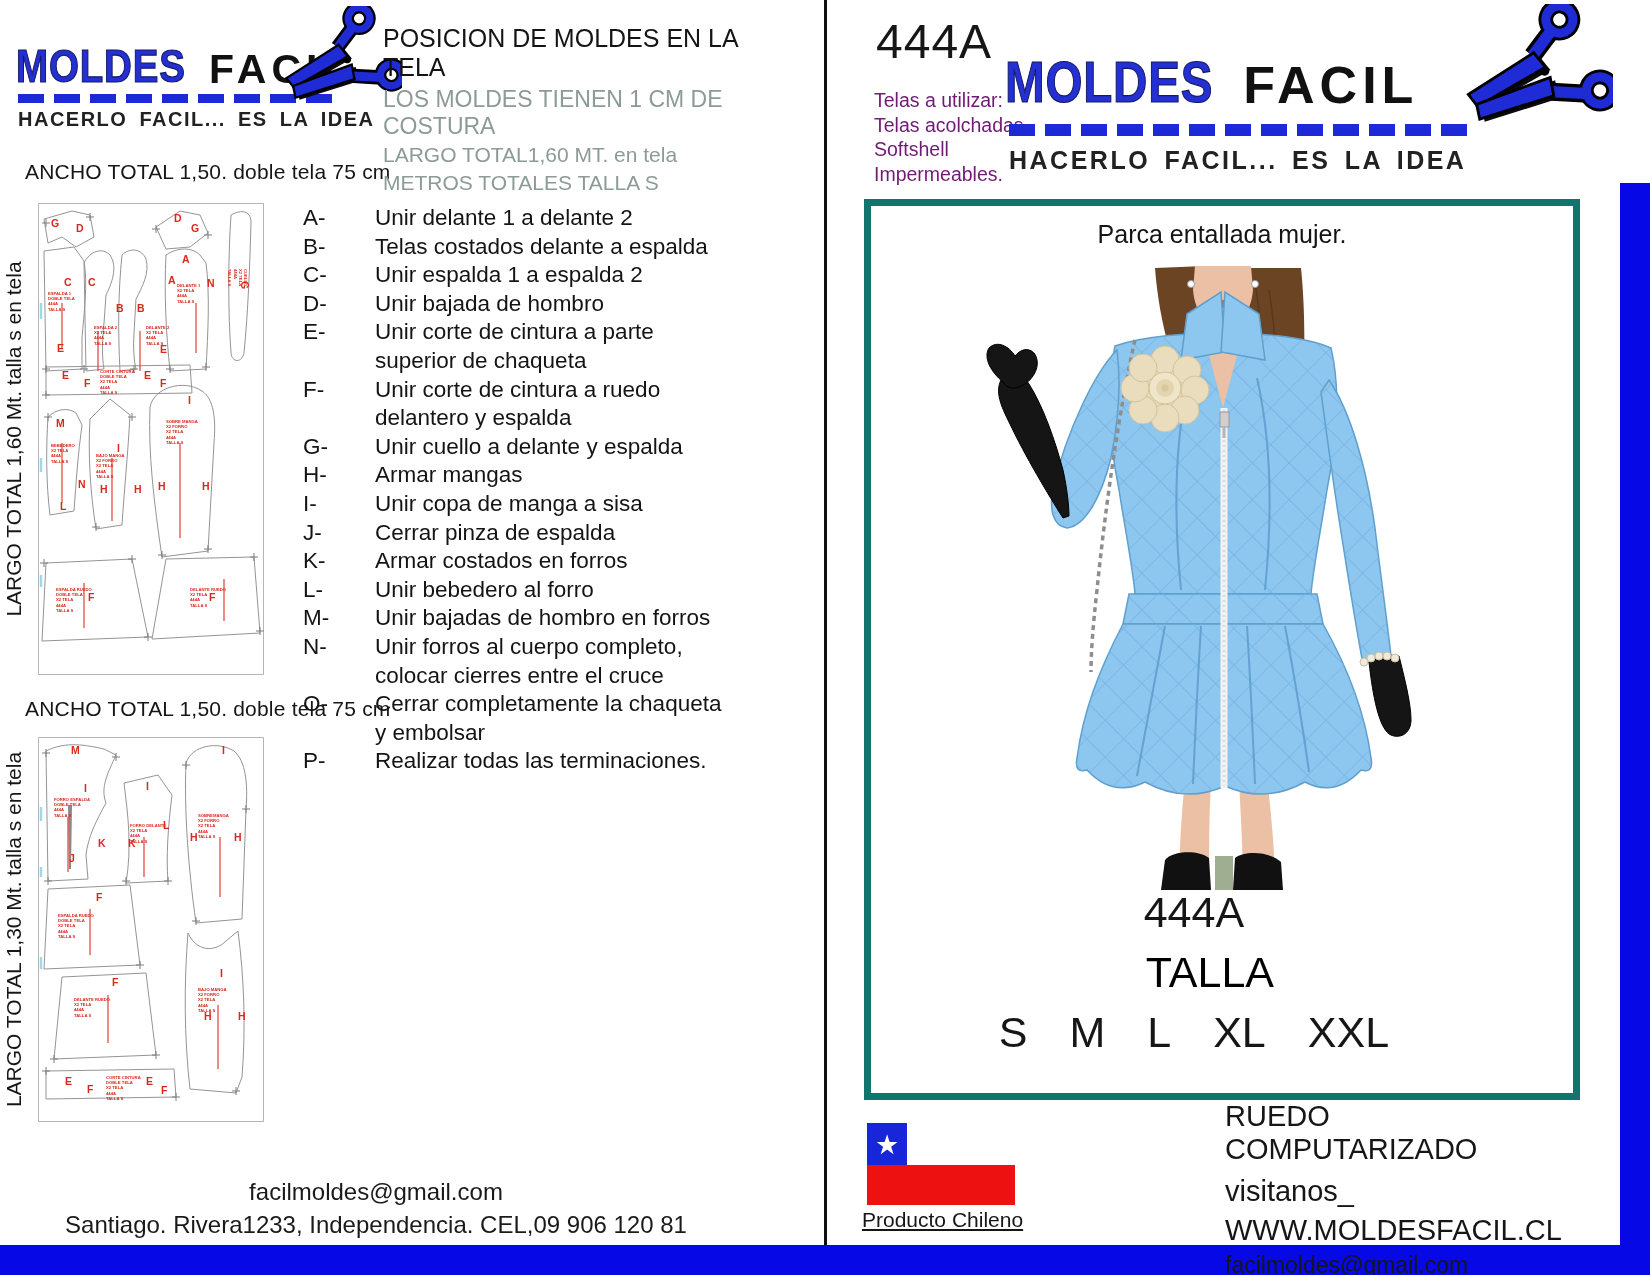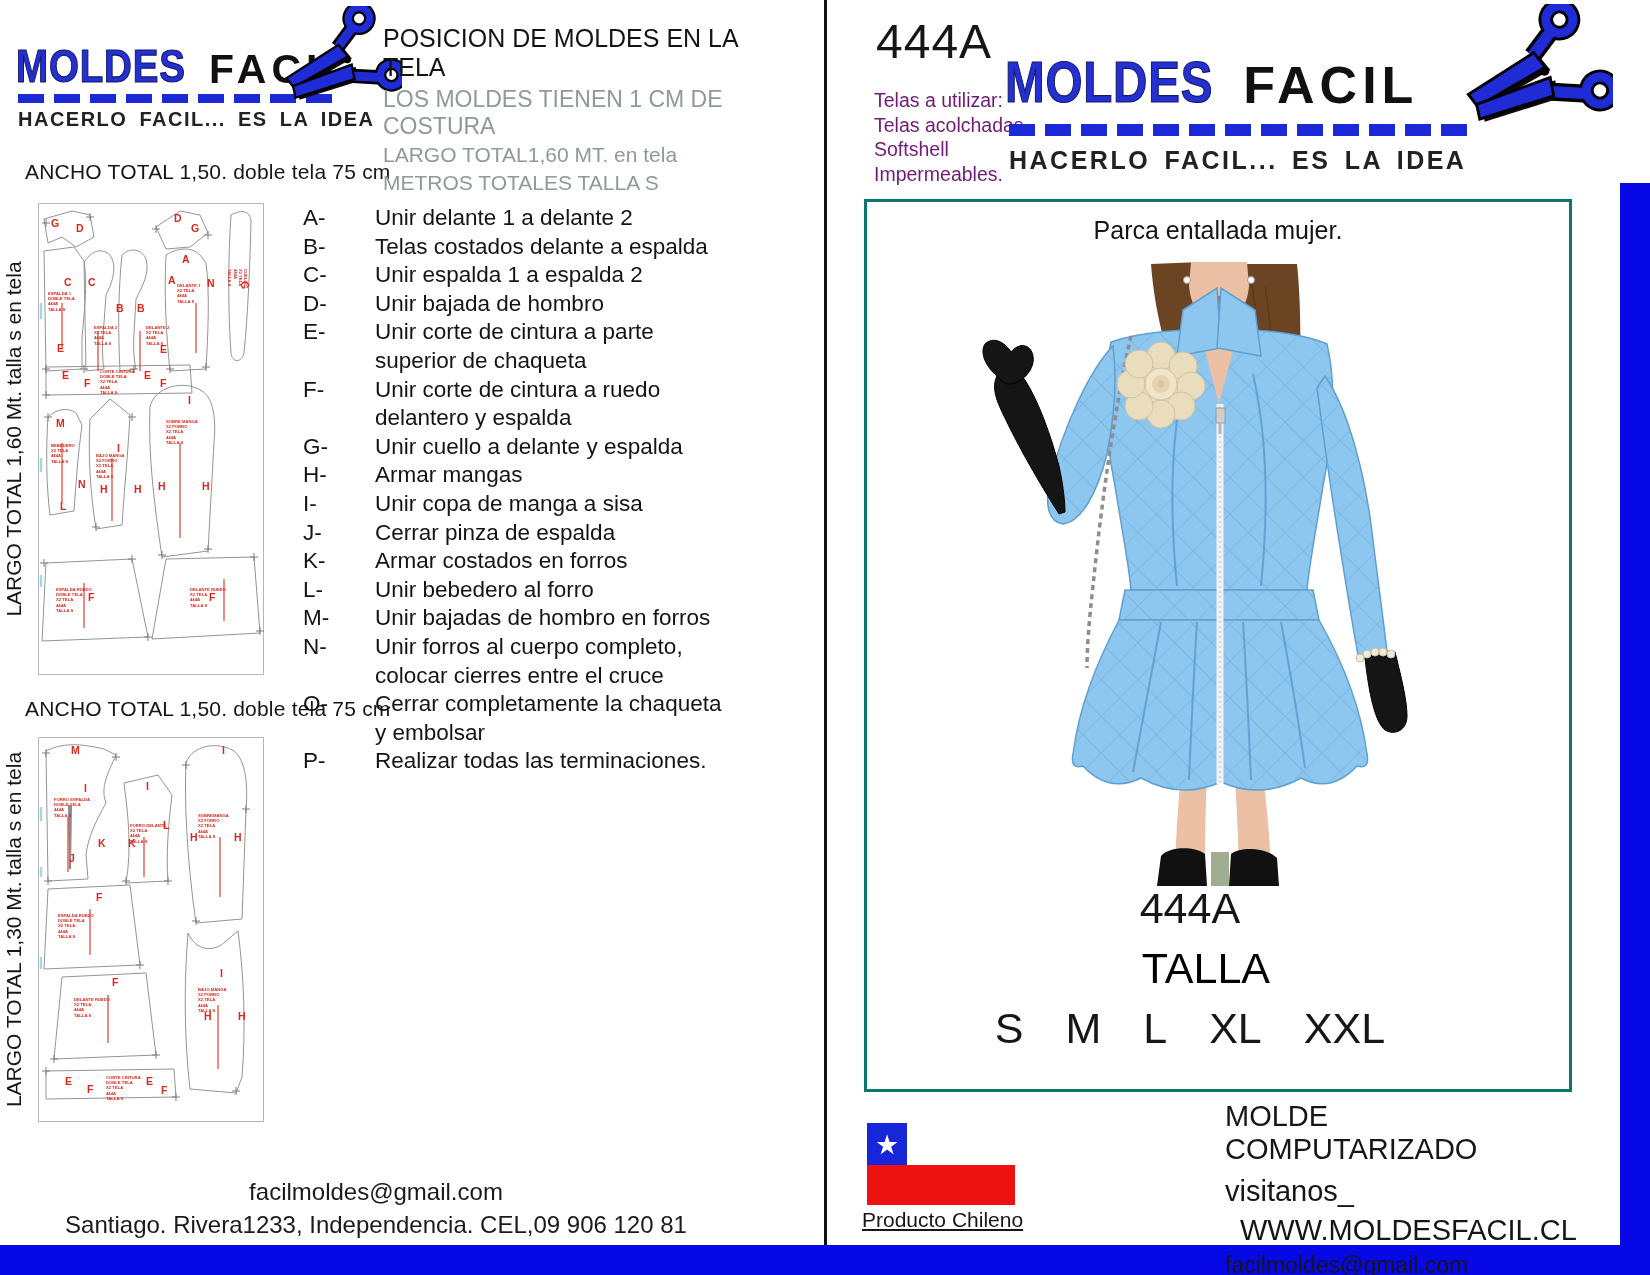--- a/index.html
+++ b/index.html
@@ -77,38 +77,38 @@
   
   .divider{position:absolute;left:824px;top:0;width:2.5px;height:1246px;background:#101010;}
   .bar-bottom{position:absolute;left:0;top:1245px;width:1650px;height:30px;background:#0708e6;}
   .bar-right{position:absolute;left:1620px;top:183px;width:30px;height:1092px;background:#0708e6;}
 
   
   .code-top{position:absolute;left:876px;top:14px;font-size:48px;color:#161616;letter-spacing:1px;}
   .fabrics{position:absolute;left:874px;top:88px;font-size:19.5px;line-height:24.5px;color:#701a75;}
   .photo-box{
     position:absolute;left:864px;top:199px;width:702px;height:887px;
-    border:3px solid #0f766e;background:#ffffff;
+    border:7px solid #0f766e;background:#ffffff;
   }
   .photo-caption{position:absolute;left:0;top:14px;width:100%;text-align:center;font-size:25px;color:#141414;}
   .model-svg{position:absolute;left:32px;top:54px;}
   .box-code{position:absolute;left:0;top:682px;width:92%;text-align:center;font-size:43px;color:#161616;}
   .box-talla{position:absolute;left:16px;top:742px;width:92%;text-align:center;font-size:43px;color:#000000;}
   .box-sizes{position:absolute;left:0;top:802px;width:92%;display:flex;justify-content:center;gap:42px;font-size:43px;color:#161616;}
 
   .flag{position:absolute;left:867px;top:1123px;width:148px;height:80px;}
   .flag .canton{position:absolute;left:0;top:0;width:40px;height:42px;background:#1726d8;}
   .flag .star{position:absolute;left:0;top:2px;width:40px;height:40px;color:#fff;font-size:27px;line-height:40px;text-align:center;}
   .flag .redstripe{position:absolute;left:0;top:42px;width:148px;height:40px;background:#ee1111;}
   .flag-caption{position:absolute;left:862px;top:1208px;width:170px;font-size:21px;color:#161616;text-decoration:underline;}
 
   .footer-right{position:absolute;left:1225px;top:1100px;width:360px;color:#161616;}
   .fr-0{font-size:29px;margin-bottom:9px;}
   .fr-1{font-size:29px;margin-bottom:6px;}
-  .fr-2{font-size:29px;margin-bottom:5px;margin-left:15px;}
+  .fr-2{font-size:29px;margin-bottom:5px;}
   .fr-3{font-size:23px;}
 
   
   .coat{fill:#8dc6ef;stroke:#5f9fce;stroke-width:1.5;}
   .quilt{fill:url(#qpat);stroke:none;}
   .seam{fill:none;stroke:#5796c7;stroke-width:2;opacity:.75;}
   .skin{fill:#ecc0a4;stroke:none;}
   .skind{fill:#dfae92;}
   .hair{fill:#6b4423;}
   .hairline{fill:none;stroke:#54331a;stroke-width:1.5;opacity:.7;}
@@ -481,17 +481,17 @@
 </div>
 
 <div class="flag">
   <div class="canton"></div>
   <div class="star">★</div>
   <div class="redstripe"></div>
 </div>
 <div class="flag-caption">Producto Chileno</div>
 
 <div class="footer-right">
-  <div class="fr-0">MOLDE COMPUTARIZADO</div>
+  <div class="fr-0">RUEDO COMPUTARIZADO</div>
   <div class="fr-1">visitanos_</div>
   <div class="fr-2">WWW.MOLDESFACIL.CL</div>
   <div class="fr-3">facilmoldes@gmail.com</div>
 </div>
 
 </body></html>

